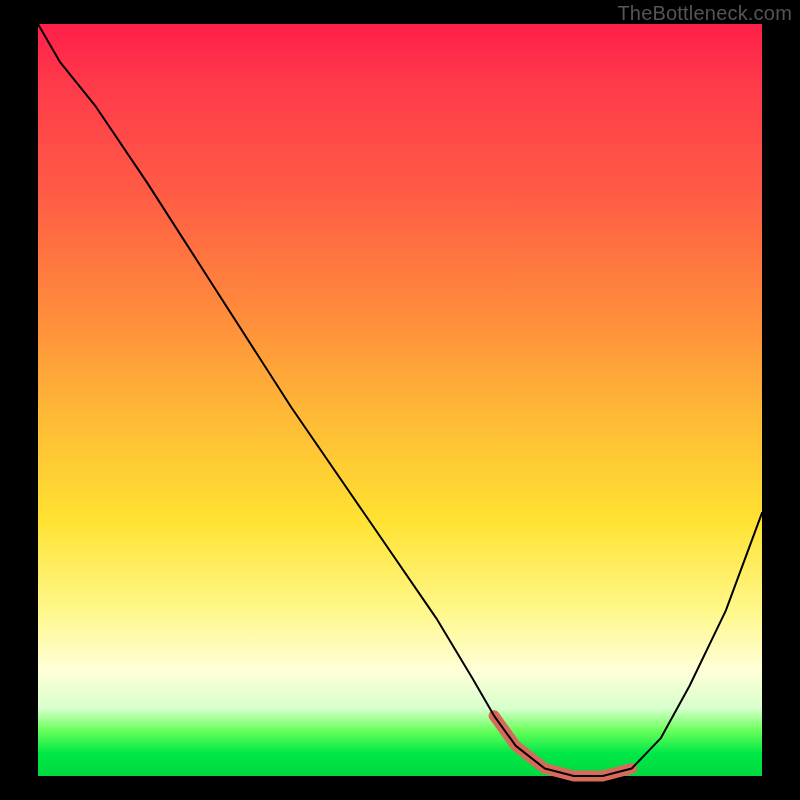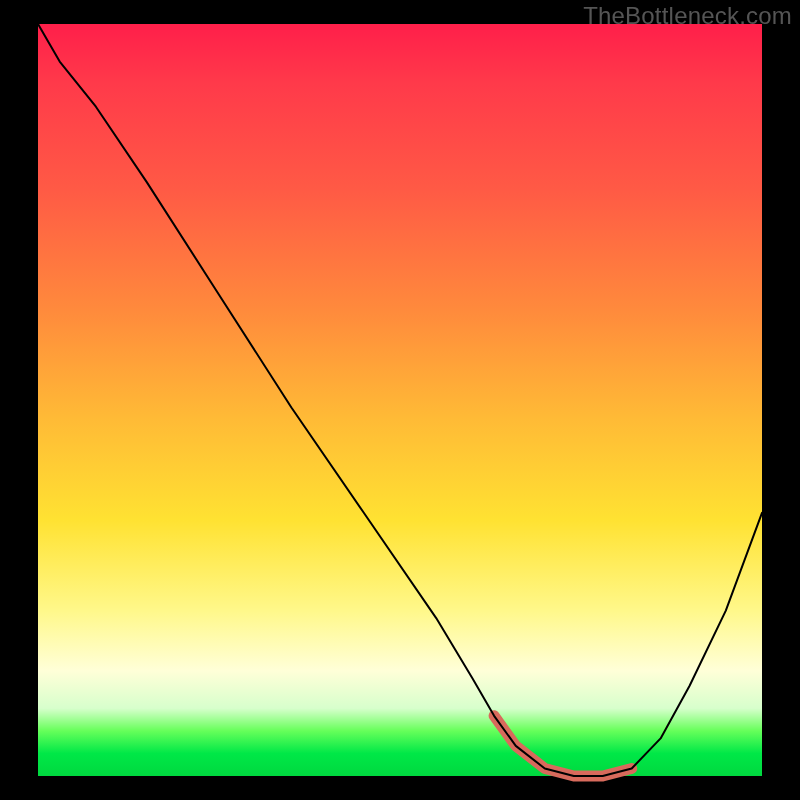--- a/index.html
+++ b/index.html
@@ -15,21 +15,21 @@
     position: relative;
     width: 800px;
     height: 800px;
     background: #000;
   }
   .watermark {
     position: absolute;
     top: 2px;
     right: 8px;
     color: #555;
-    font-size: 24px;
+    font-size: 20px;
     font-weight: 500;
     letter-spacing: 0.2px;
     z-index: 10;
   }
   .plot-area {
     position: absolute;
     left: 38px;
     top: 24px;
     width: 724px;
     height: 752px;

